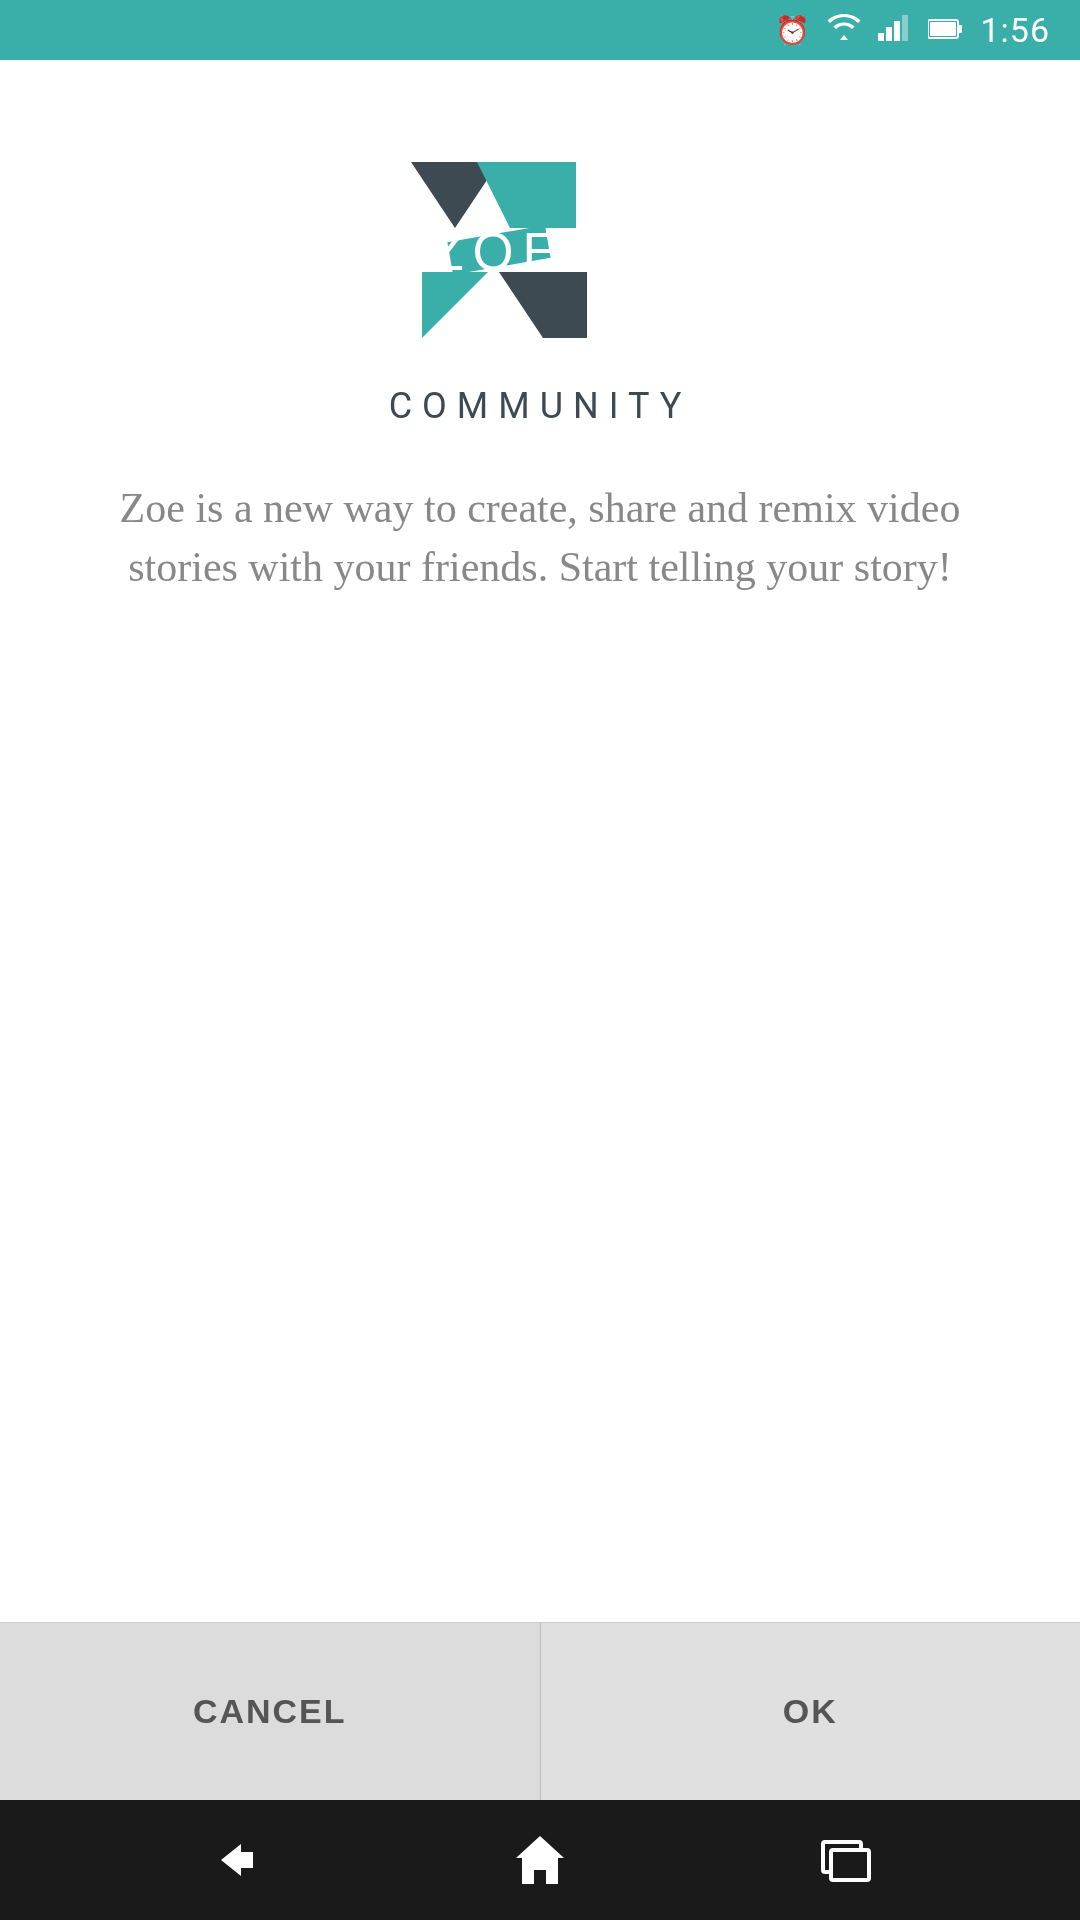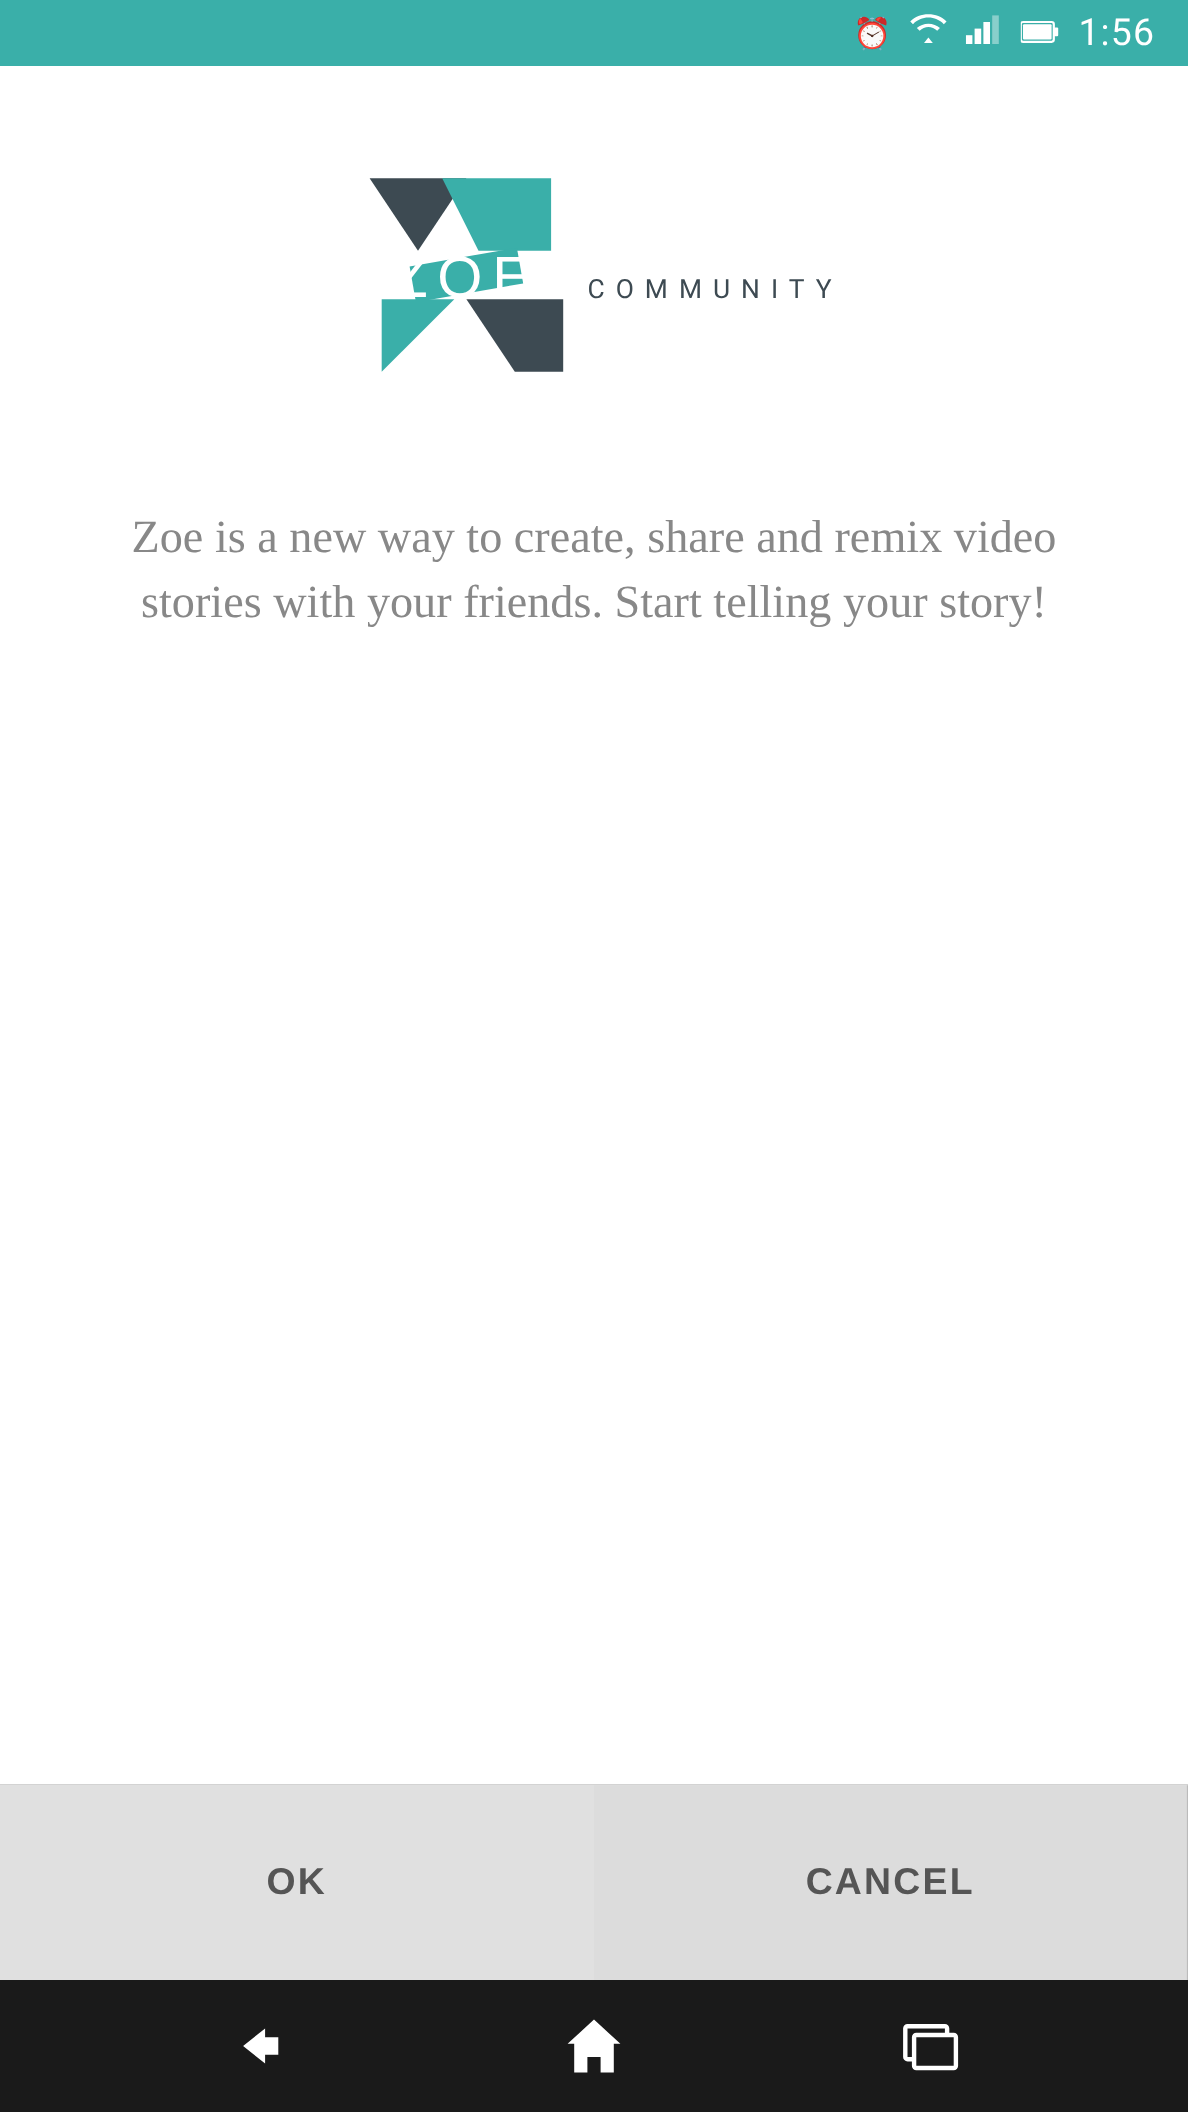--- a/index.html
+++ b/index.html
@@ -50,39 +50,39 @@
       display: flex;
       flex-direction: column;
       align-items: center;
       padding: 80px 60px 0;
       background: #ffffff;
     }
 
     
     .logo-container {
       display: flex;
-      flex-direction: row;
-      align-items: center;
-      margin-bottom: 60px;
+      flex-direction: column;
+      align-items: flex-start;
+      margin-bottom: 32px;
     }
 
     .logo-graphic {
       width: 220px;
       height: 220px;
       position: relative;
       margin-bottom: 20px;
     }
 
     .logo-graphic svg {
       width: 100%;
       height: 100%;
     }
 
     .logo-community {
-      font-size: 24px;
+      font-size: 36px;
       letter-spacing: 10px;
       color: #3d4a52;
       font-weight: 400;
       text-transform: uppercase;
       margin-top: 5px;
     }
 
     
     .description {
       font-size: 42px;
@@ -214,22 +214,22 @@
     </div>
     <span class="logo-community">COMMUNITY</span>
   </div>
 
   <p class="description">Zoe is a new way to create, share and remix video stories with your friends. Start telling your story!</p>
 
   <div class="spacer"></div>
 </div>
 
 <div class="dialog-buttons">
+  <button class="dialog-btn dialog-btn-cancel">CANCEL</button>
   <button class="dialog-btn dialog-btn-ok">OK</button>
-  <button class="dialog-btn dialog-btn-cancel">CANCEL</button>
 </div>
 
 <div class="nav-bar">
 
   <div class="nav-icon">
     <svg viewBox="0 0 64 64" fill="white">
       <path d="M20 32 L40 16 L40 24 L52 24 L52 40 L40 40 L40 48 Z" fill="white"></path>
     </svg>
   </div>
 

